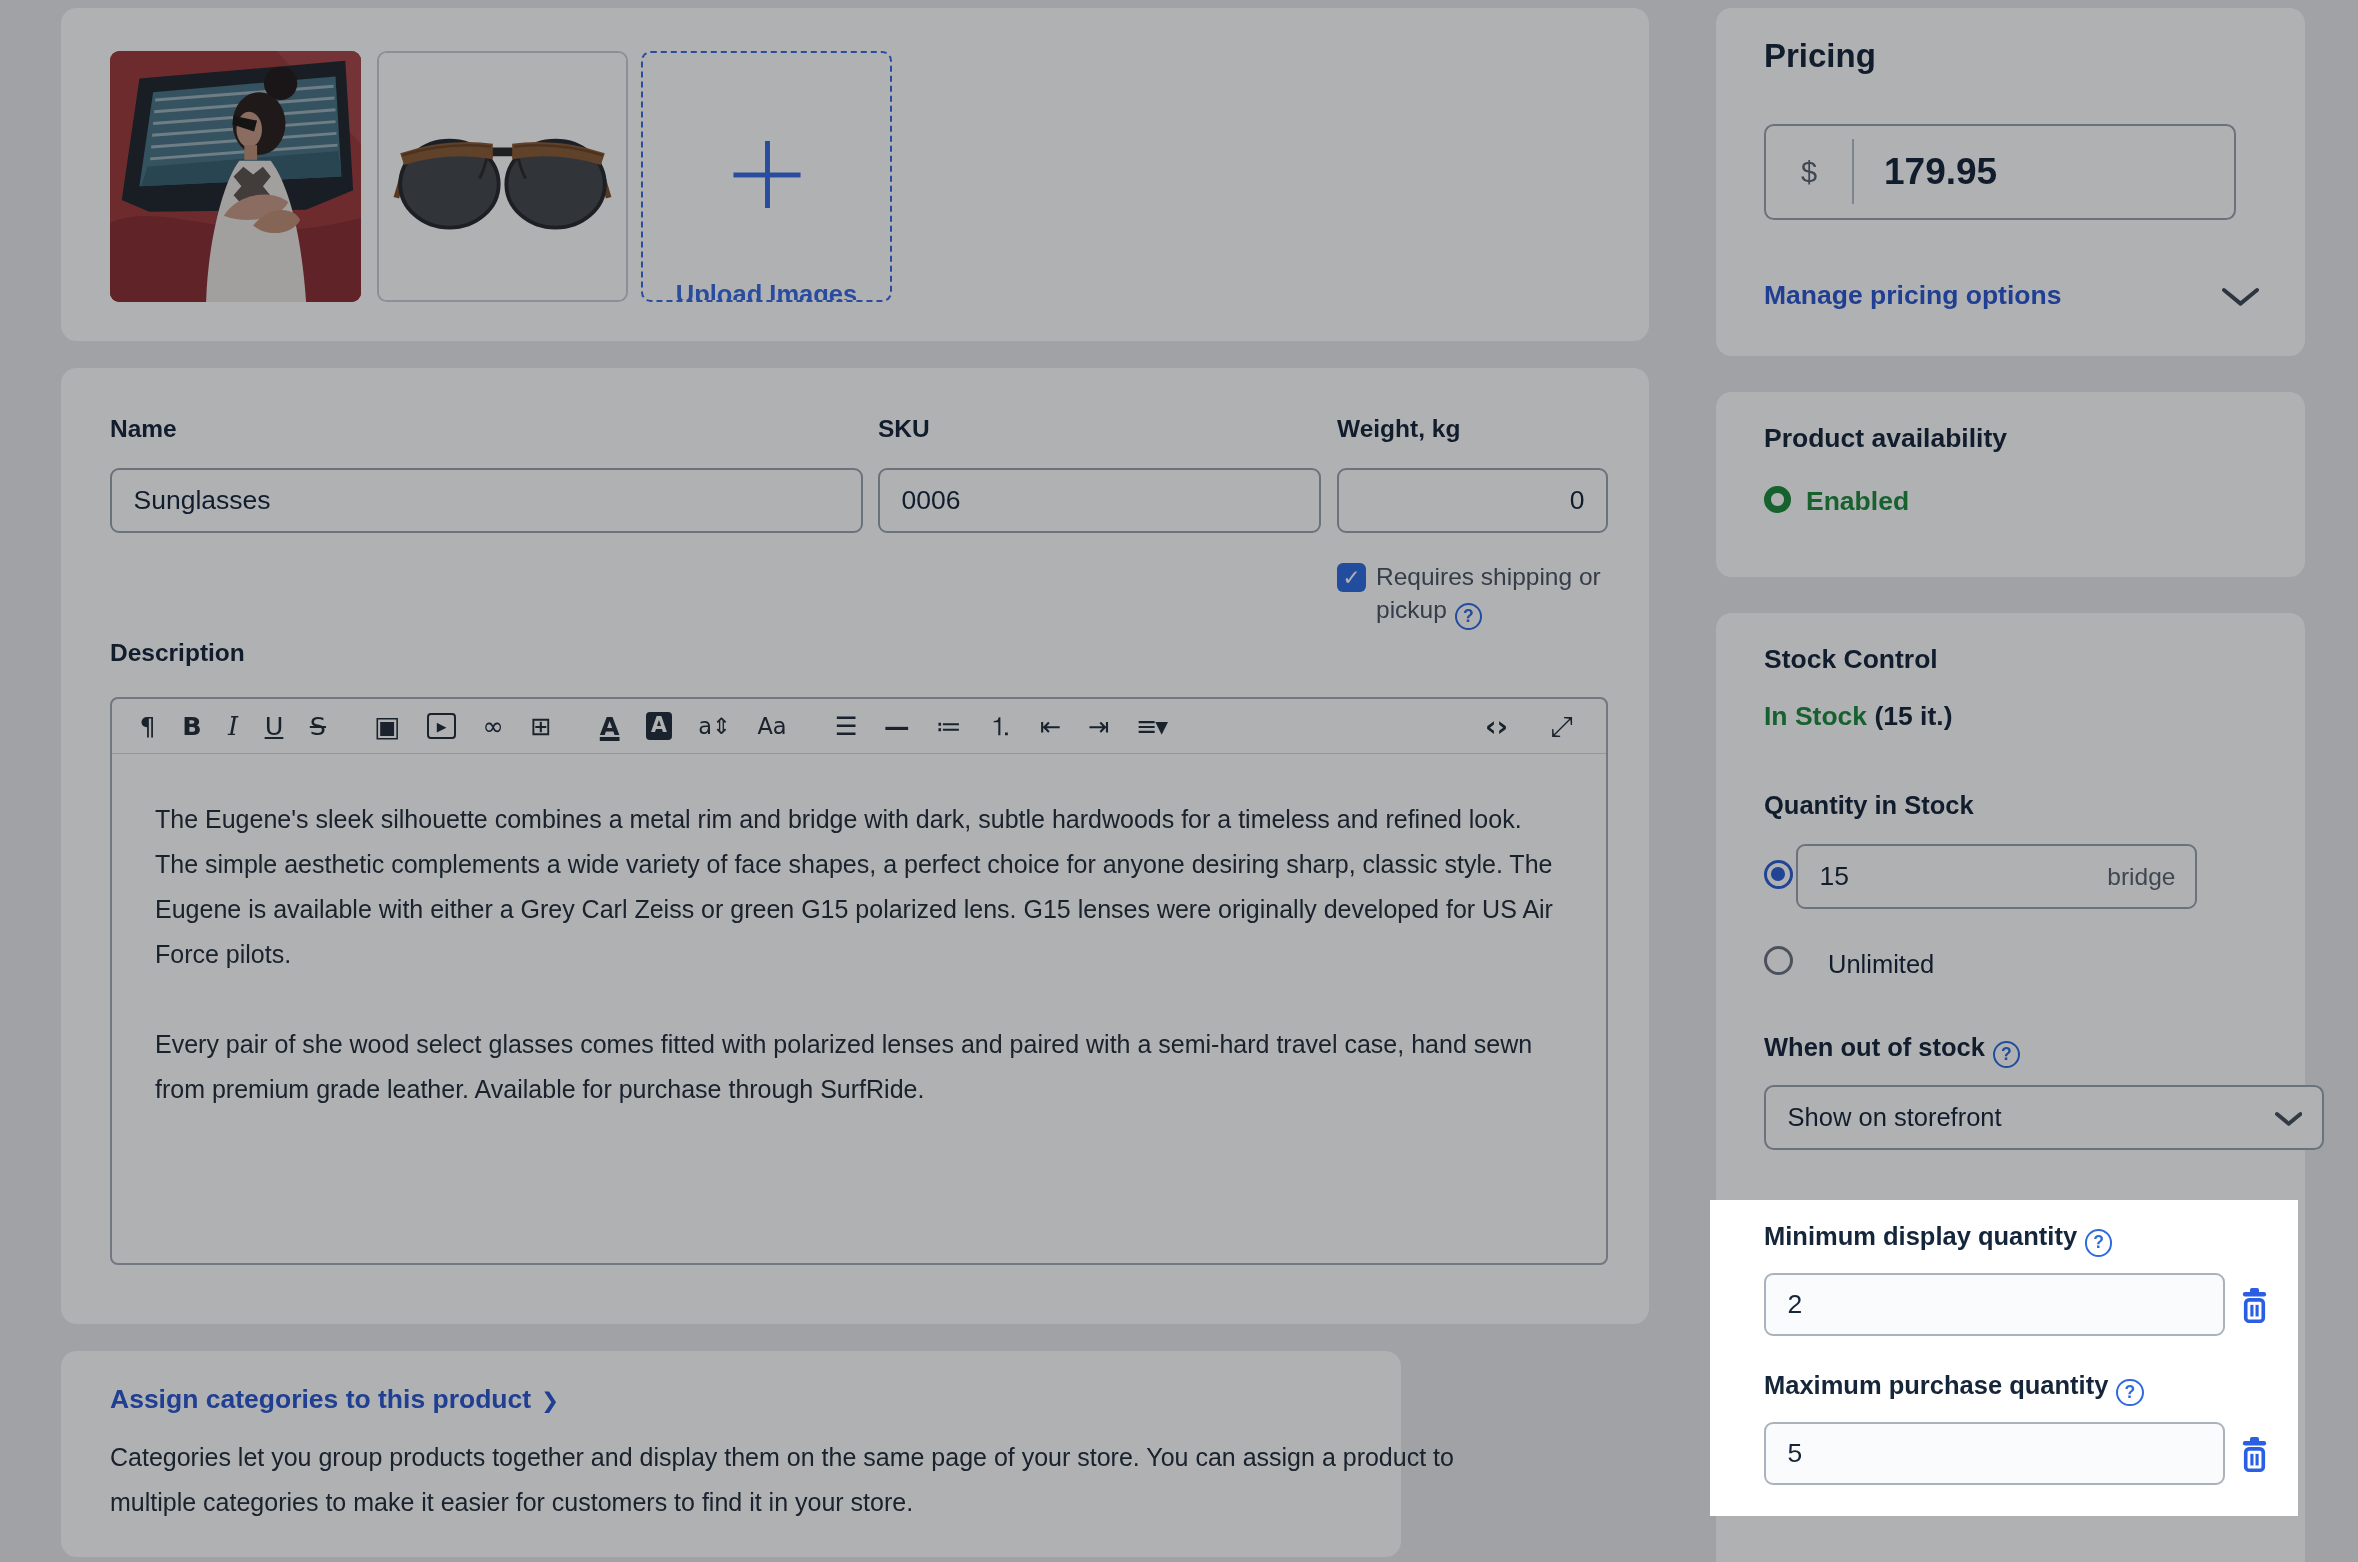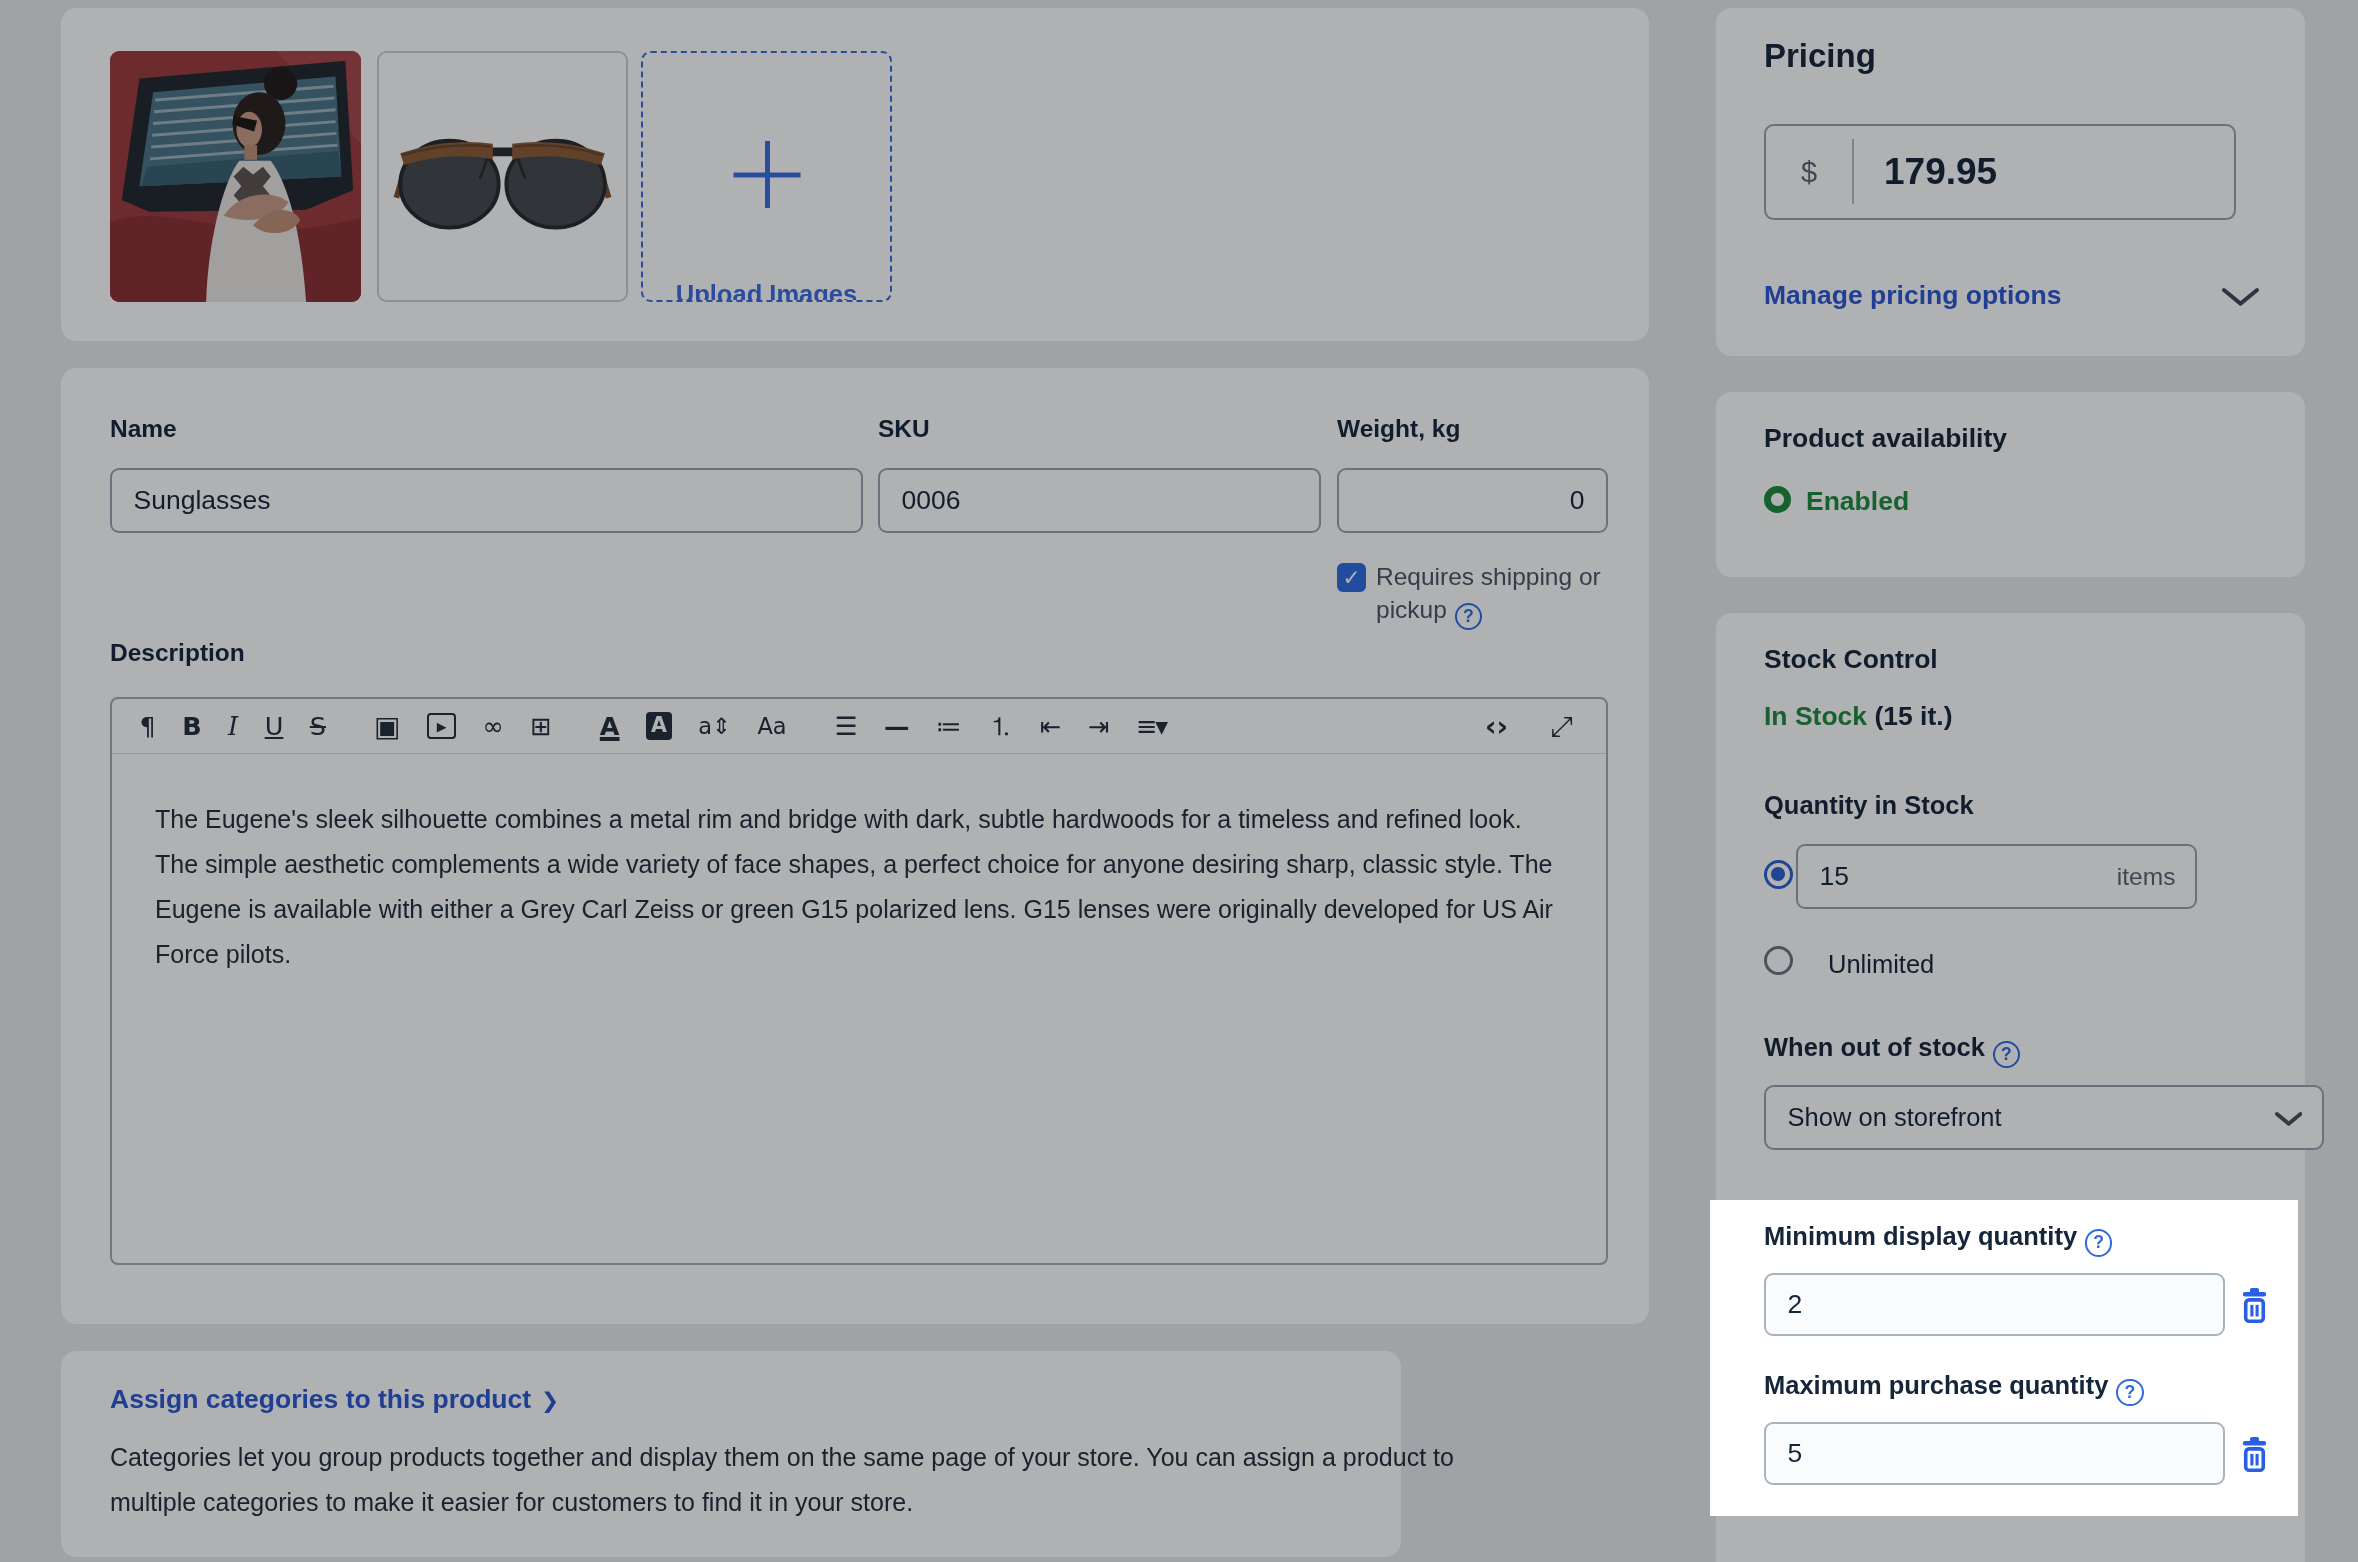--- a/index.html
+++ b/index.html
@@ -269,20 +269,21 @@
           <span class="ticon" data-name="toolbar-icon-paragraph-style">≡▾</span>
 
           <span class="ticon" data-name="toolbar-icon-code-view">‹›</span>
 
           <span class="ticon" data-name="toolbar-icon-fullscreen">⤢</span>
         </div>
       <div class="editor-body" data-name="description-text">
 
           <p data-name="description-paragraph">The Eugene's sleek silhouette combines a metal rim and bridge with dark, subtle hardwoods for a timeless and refined look. The simple aesthetic complements a wide variety of face shapes, a perfect choice for anyone desiring sharp, classic style. The Eugene is available with either a Grey Carl Zeiss or green G15 polarized lens. G15 lenses were originally developed for US Air Force pilots.</p>
 
+          <p data-name="description-paragraph">Every pair of she wood select glasses comes fitted with polarized lenses and paired with a semi-hard travel case, hand sewn from premium grade leather. Available for purchase through SurfRide.</p>
         </div>
     </div>
   </section>
 
   <section class="card card-categories" data-name="categories-card">
     <span class="cat-link" data-name="assign-categories-link">
       <span>Assign categories to this product</span><span class="cat-chevron" data-name="chevron-right-icon">❯</span>
     </span>
     <div class="cat-body" data-name="categories-description">Categories let you group products together and display them on the same page of your store. You can assign a product to multiple categories to make it easier for customers to find it in your store.</div>
   </section>
@@ -313,21 +314,21 @@
     <span class="st-instock" data-name="stock-status">
       <span class="green" data-name="in-stock-label">In Stock</span>
       <span data-name="in-stock-count">(15 it.)</span>
     </span>
     <span class="st-qty-title" data-name="quantity-in-stock-title">Quantity in Stock</span>
 
     <span class="radio sel" style="left:48px;top:247px;" data-name="quantity-radio-selected"></span>
     <div class="stock-inwrap" data-name="quantity-field">
       <input class="tinput" data-name="quantity-input" value="15" style="">
       <span class="stock-items-div" data-name="quantity-unit-divider"></span>
-      <span class="stock-items" data-name="quantity-unit-label">items</span>
+      <span class="stock-items" data-name="quantity-unit-label">bridge</span>
     </div>
 
     <span class="radio unsel" style="left:48px;top:333px;" data-name="unlimited-radio"></span>
     <span class="unlimited-label" data-name="unlimited-label">Unlimited</span>
 
     <span class="whenout-label" data-name="when-out-of-stock-label">
       <span>When out of stock</span><span class="qicon" data-name="help-icon">?</span>
     </span>
     <div class="selectbox" data-name="when-out-of-stock-select">
       <span class="select-val" data-name="when-out-of-stock-value">Show on storefront</span>

